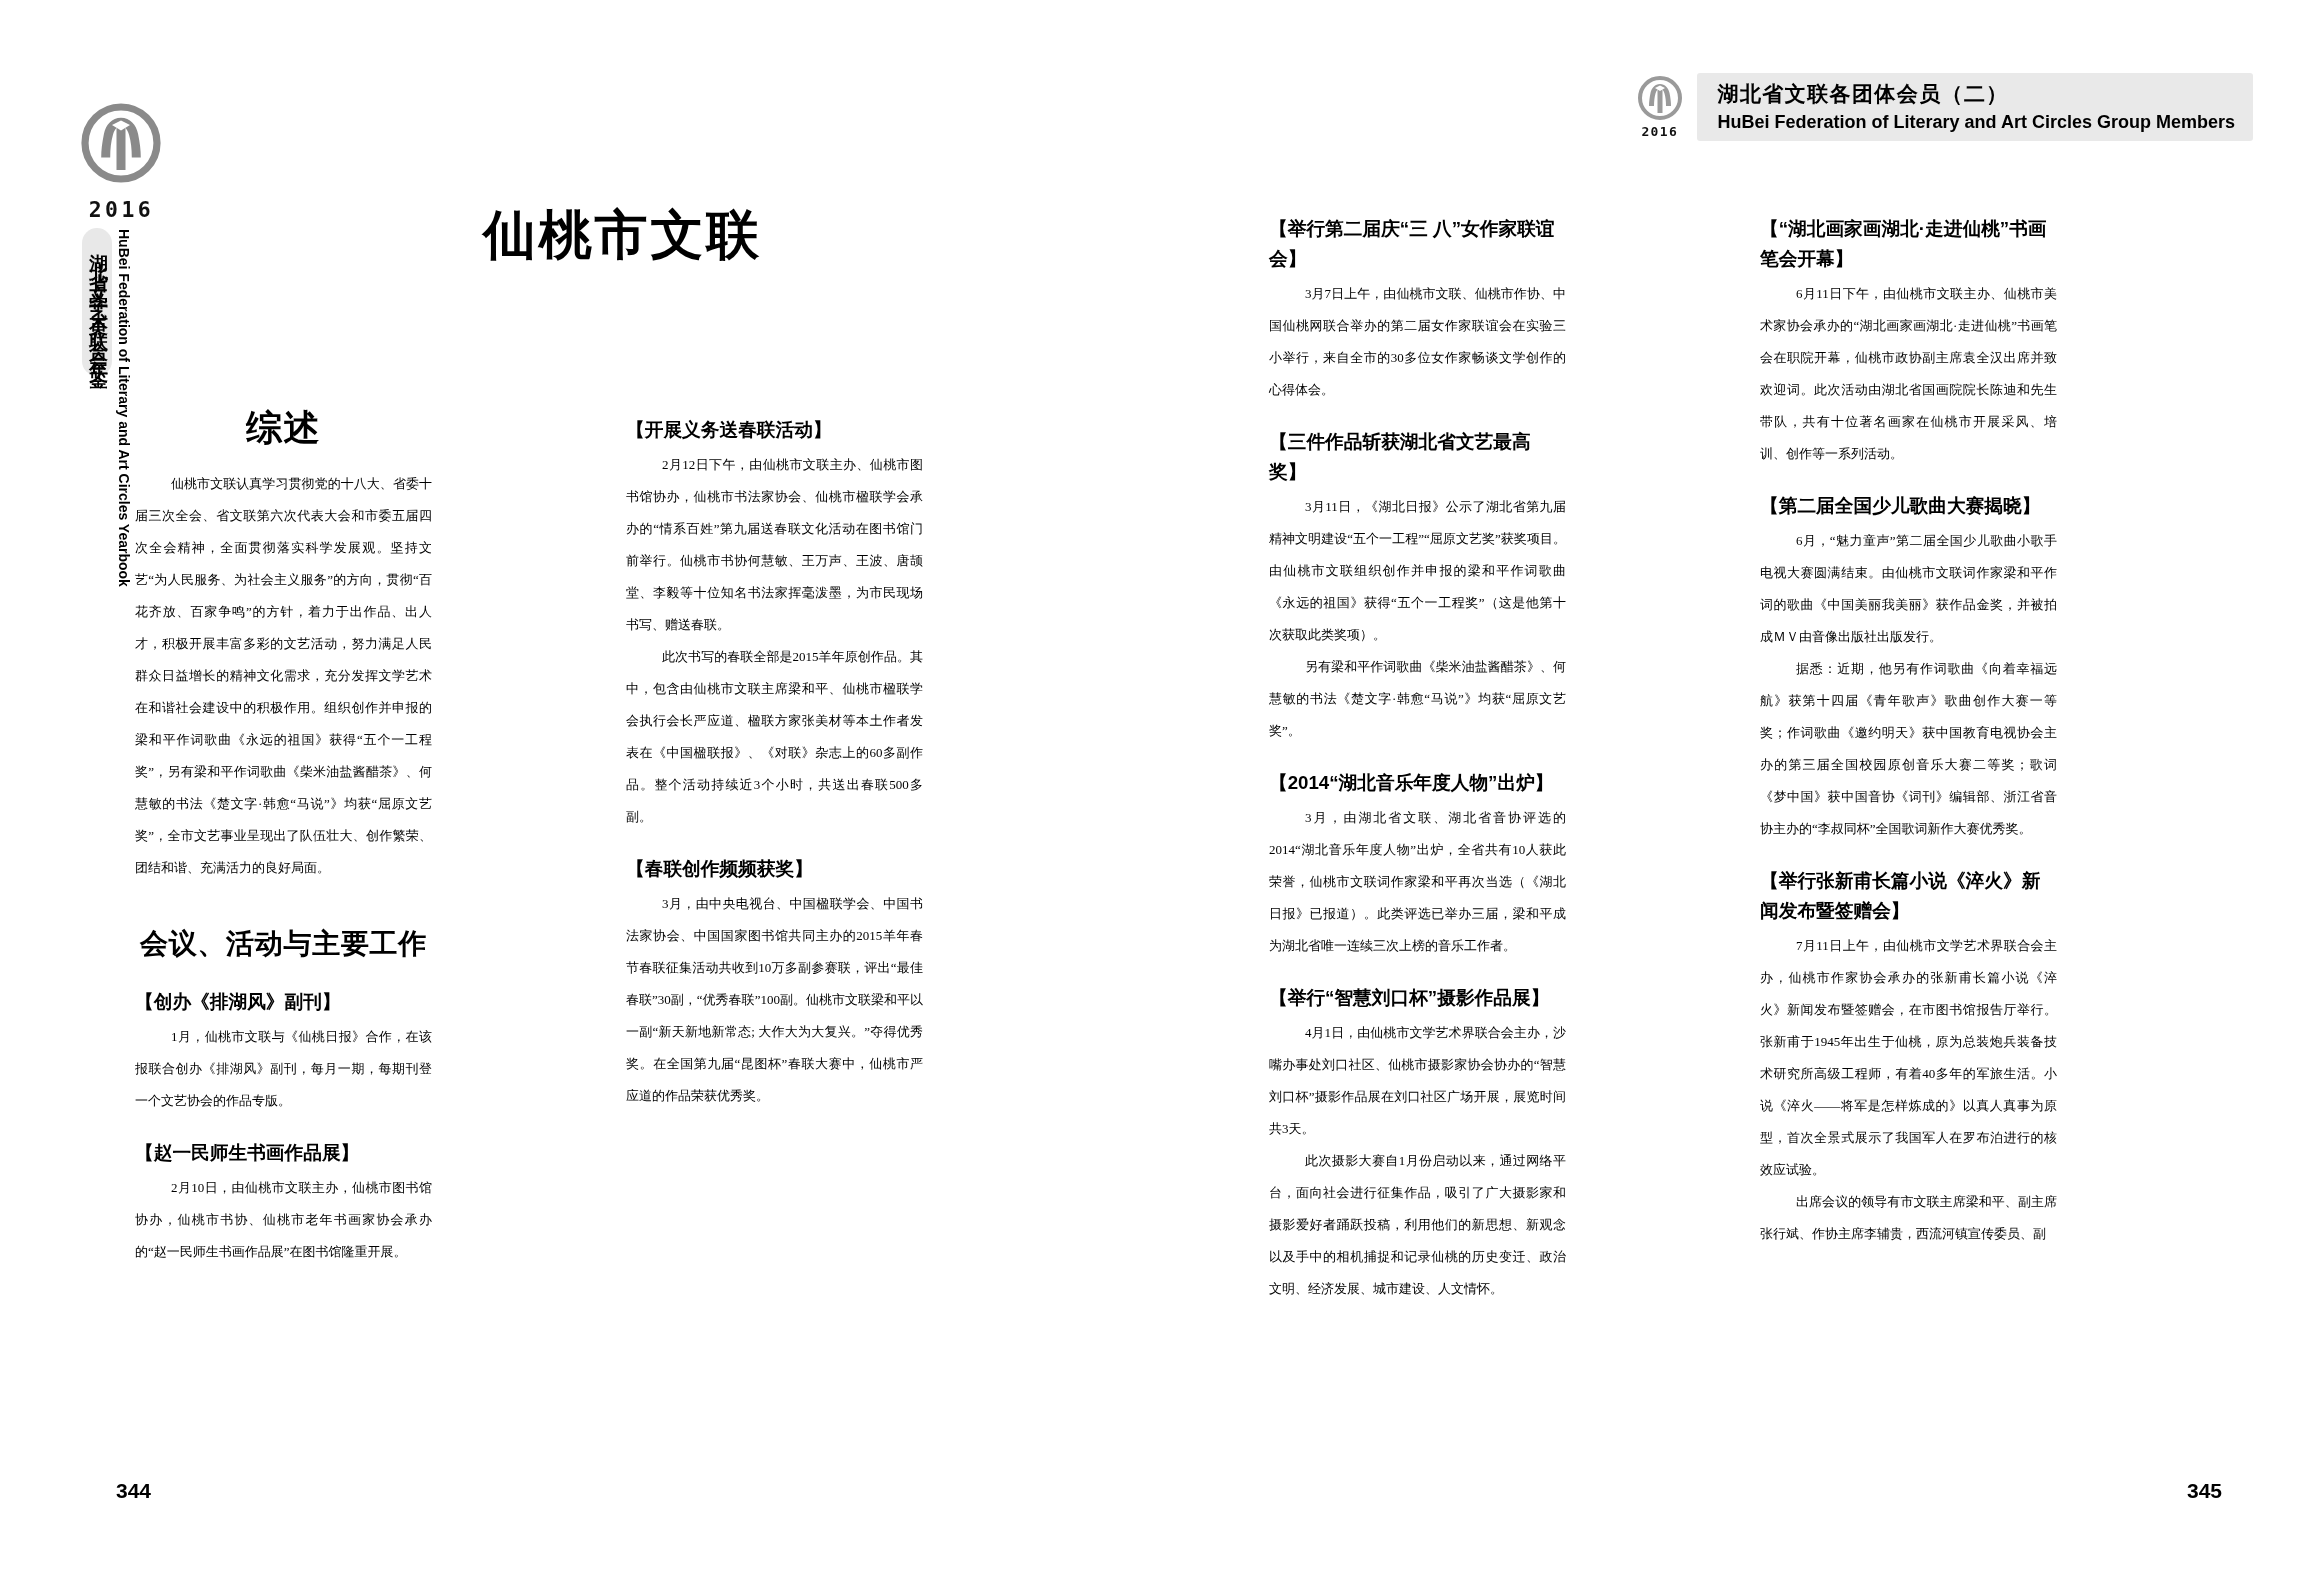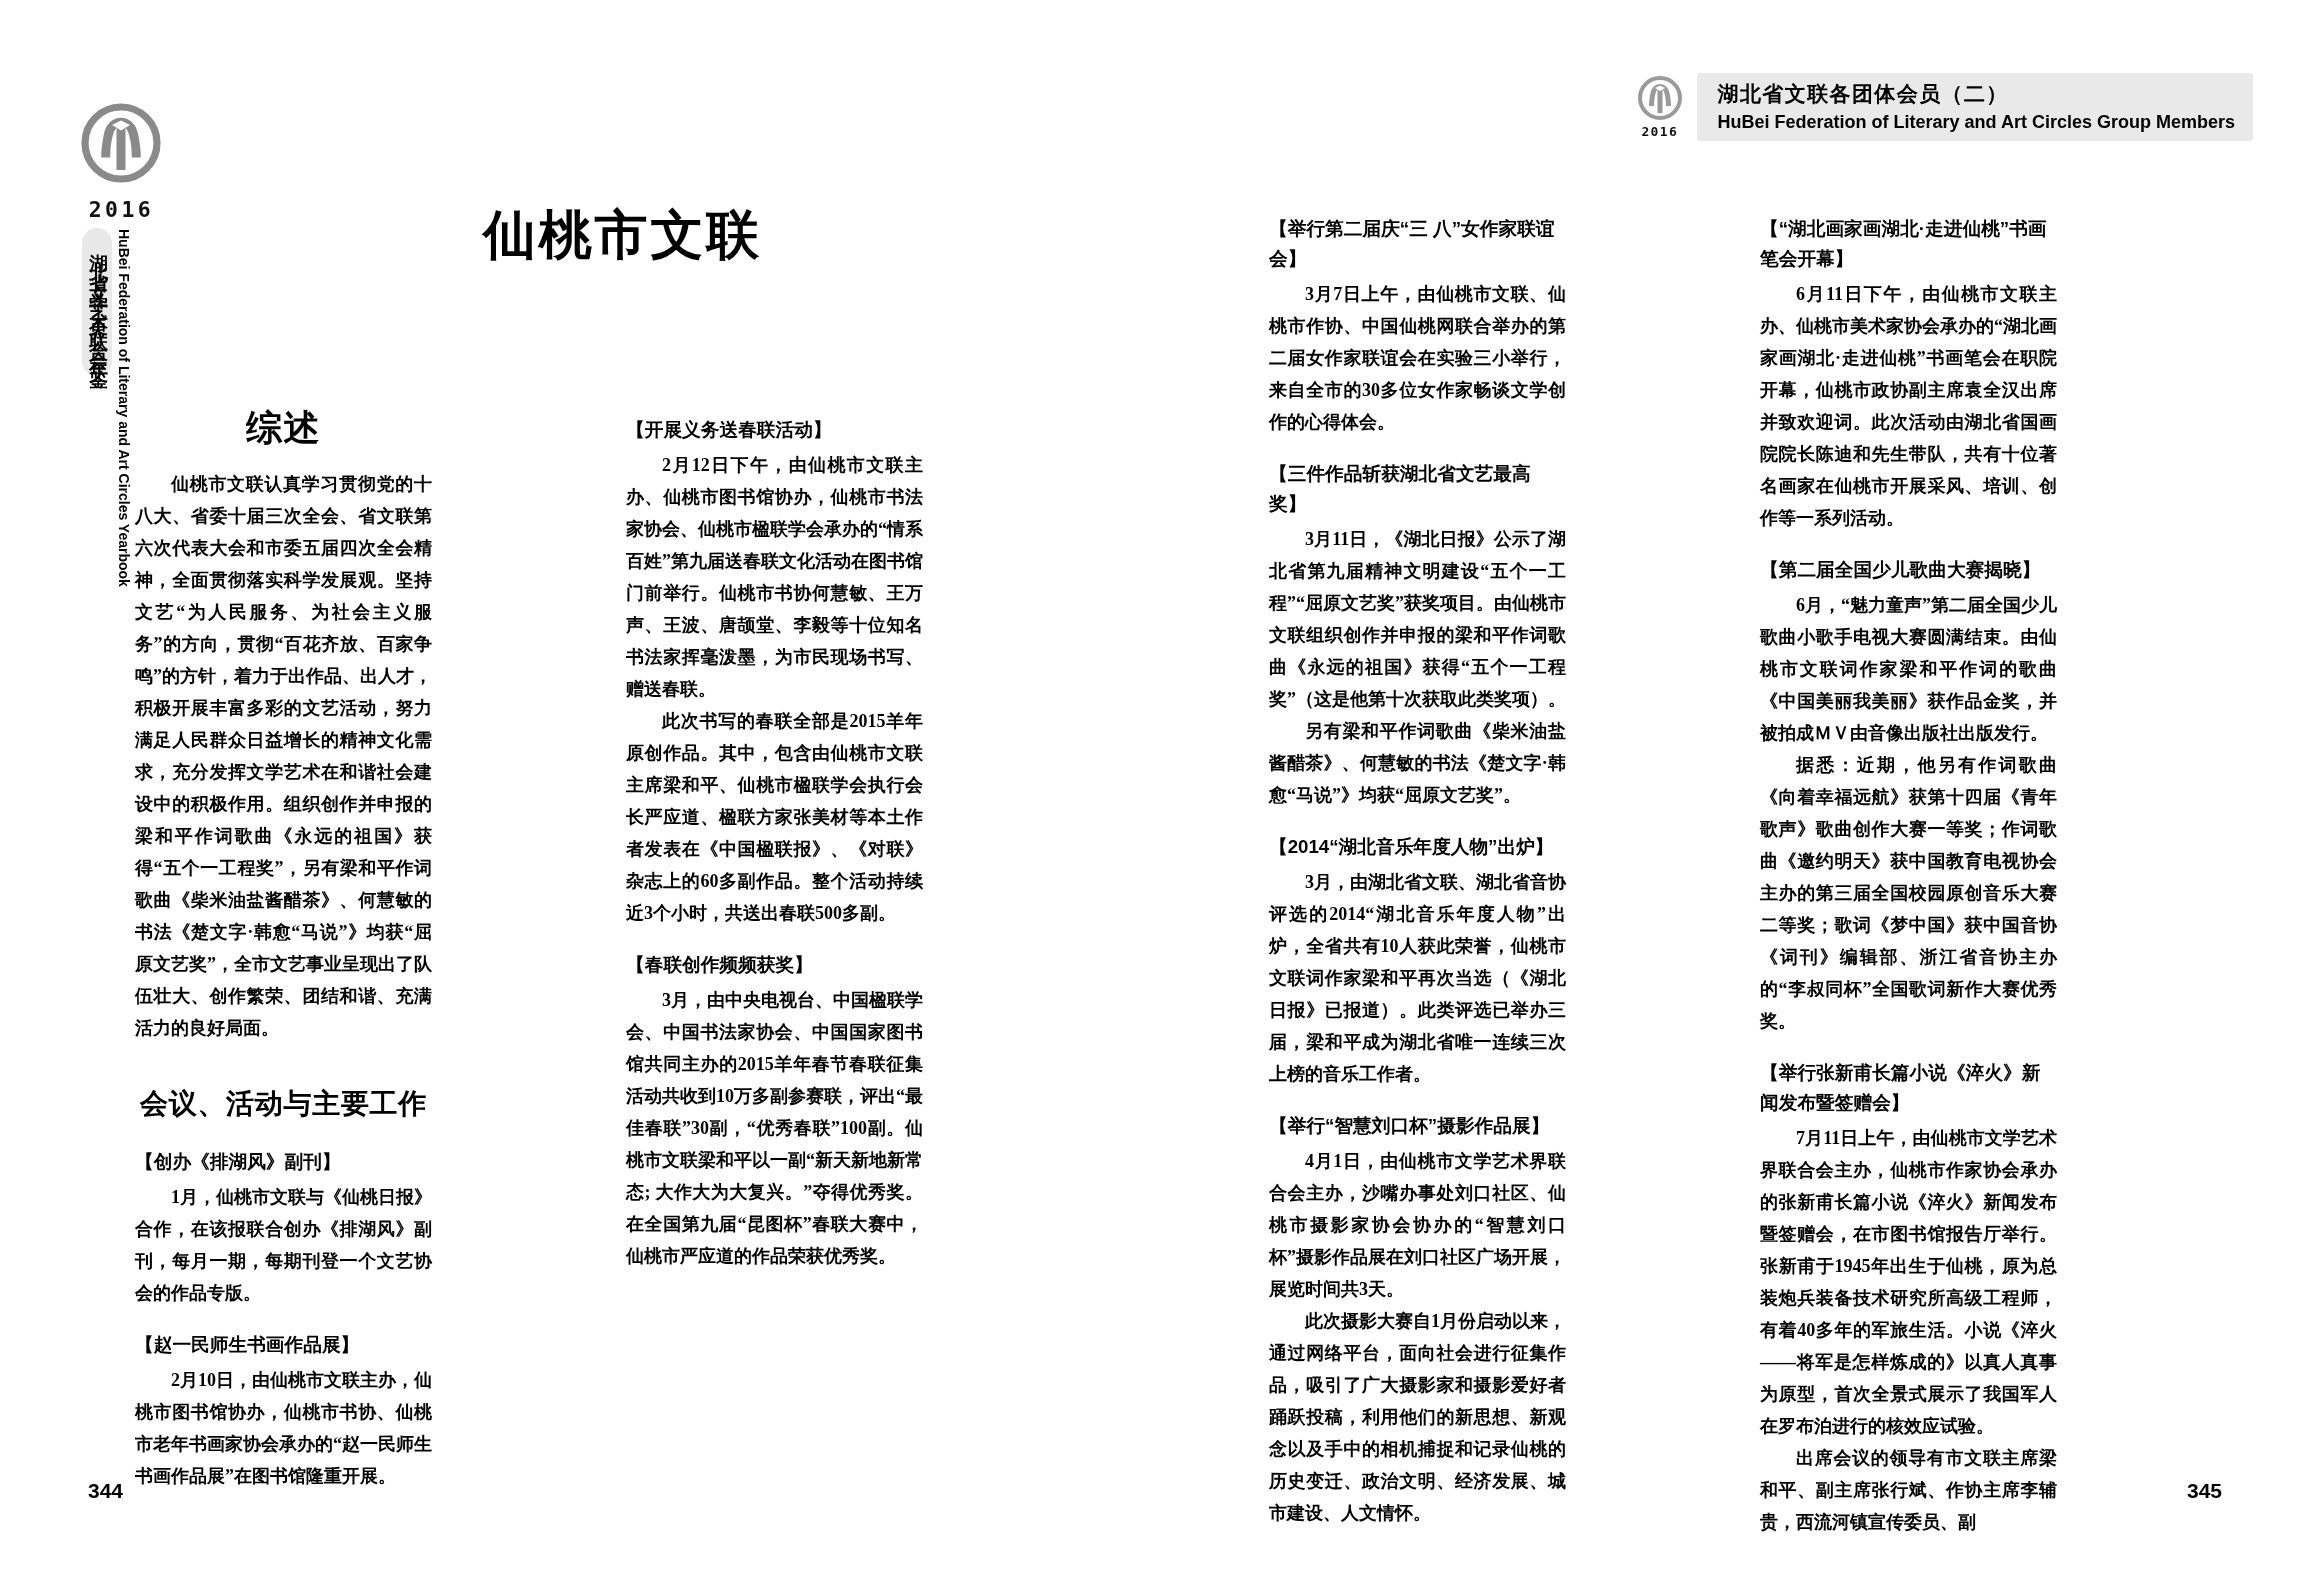--- a/index.html
+++ b/index.html
@@ -85,29 +85,28 @@
     margin:21px 0 4.1px 0;line-height:30px;
     font-family:"Liberation Sans","DejaVu Sans",sans-serif;
   }
   .head:first-child{margin-top:0;}
   p.body{
     margin:0 0 0 0;
     text-indent:36px;
     text-align:justify;
     text-justify:inter-ideograph;
     line-height:32px;
-    font-size:18px;
+    font-size:13px;
     font-family:"Liberation Serif","DejaVu Serif",serif;
-    font-weight:bold;
   }
   p.body + p.body{margin-top:0;}
 
   
   .folio{position:absolute;font-size:21px;font-weight:bold;font-family:"Liberation Sans",sans-serif;}
-  .folio-left{left:88px;top:1479px;}
+  .folio-left{left:116px;top:1479px;}
   .folio-right{right:97px;top:1479px;}
 </style>
 </head>
 <body>
 
 <div class="page">
 
   <div class="left-logo">
     <svg viewBox="0 0 100 100" xmlns="http://www.w3.org/2000/svg">
       <circle cx="50" cy="50" r="40" fill="none" stroke="#8a8a8a" stroke-width="8"></circle>

